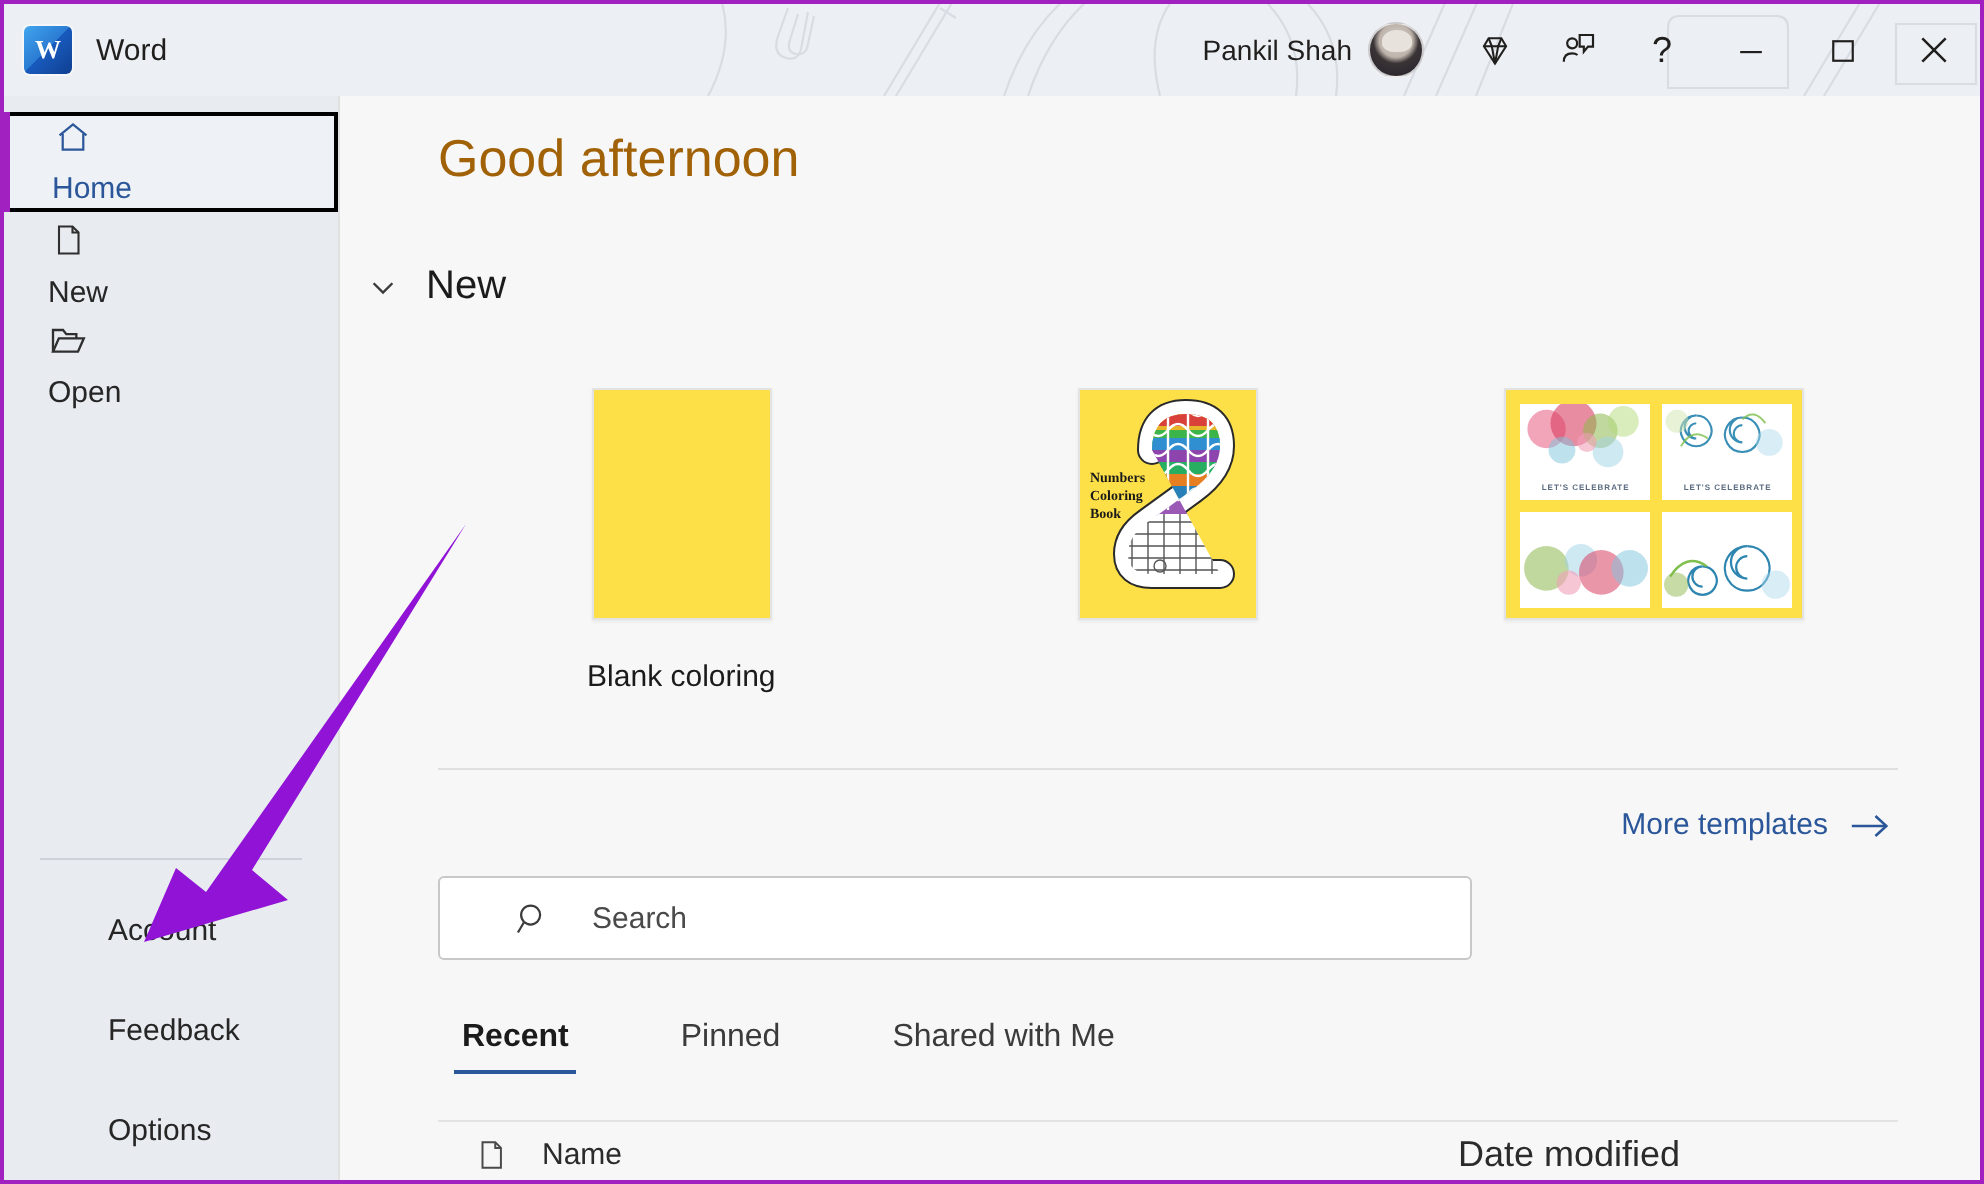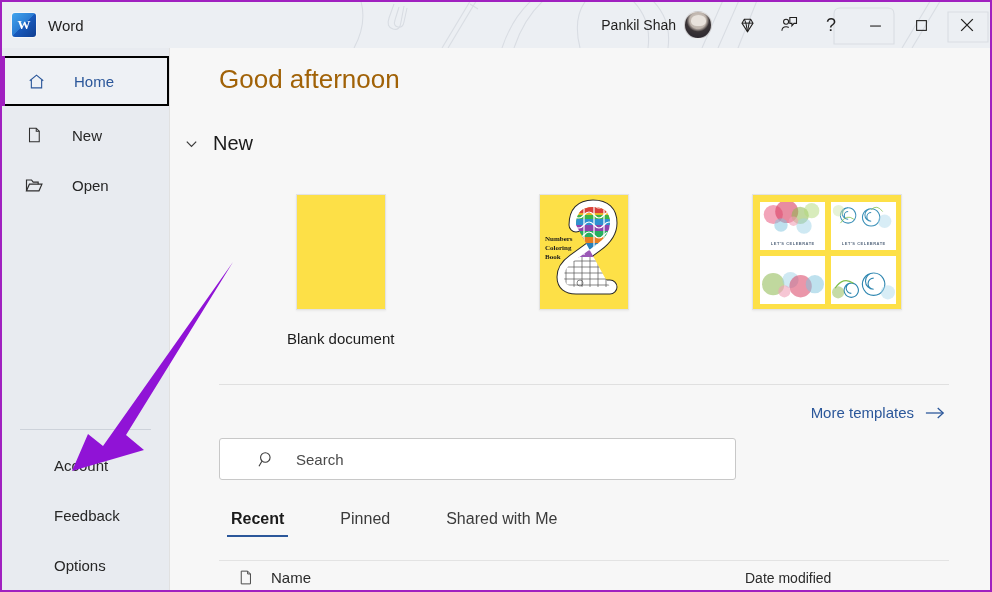--- a/index.html
+++ b/index.html
@@ -74,23 +74,23 @@
 
   
   #sidebar {
     position: absolute; left: 0; top: 46px;
     width: 168px; height: 542px;
     background: #e8ebf0;
     border-right: 1px solid #e1e1e1;
   }
   .nav-item {
     position: relative;
-    height: 50px; display: flex; align-items: center;
-    padding-left: 22px; gap: 28px;
-    font-size: 15px; color: #262626;
+    height: 50px; display: flex; 
+    padding-left: 22px; gap: 8px;
+    font-size: 15px; color: #262626; flex-direction: column;
   }
   .nav-item .nav-ico {
     width: 20px; height: 20px;
     display: flex; align-items: center; justify-content: center;
     color: #2f2f2f;
   }
   .nav-item.selected {
     background: #eef1f5;
     border: 2px solid #000000;
     color: #2b579a;
@@ -204,21 +204,21 @@
   }
 
   .table-head {
     position: absolute; left: 48px; top: 512px;
     width: 730px; height: 34px;
     border-top: 1px solid #e3e3e3;
     display: flex; align-items: center;
   }
   .th-doc { width: 52px; display: flex; justify-content: center; color: #4a4a4a; }
   .th-name { font-size: 15px; color: #2b2b2b; }
-  .th-date { position: absolute; left: 526px; font-size: 14px; color: #2b2b2b; }
+  .th-date { position: absolute; left: 510px; font-size: 18px; color: #2b2b2b; }
 
   
   #annot {
     position: absolute; left: 0; top: 0;
     width: 988px; height: 588px;
     pointer-events: none; z-index: 50;
   }
 </style>
 </head>
 <body>
@@ -353,21 +353,21 @@
           <path d="M3 6 L8 11 L13 6"></path>
         </svg>
       </span>
       <span class="section-title">New</span>
     </div>
 
     <div class="templates">
 
       <div class="tpl">
         <div class="tpl-thumb"></div>
-        <div class="tpl-label">Blank document</div>
+        <div class="tpl-label">Blank coloring</div>
       </div>
 
       <div class="tpl">
         <div class="tpl-thumb">
           <svg width="88" height="114" viewBox="0 0 88 114" style="position:absolute;left:0;top:0;">
             <defs>
               <clipPath id="two">
                 <path d="M36 30 q0 -18 17 -18 q17 0 17 16 q0 12 -14 22 l-22 16 q-10 7 -10 16 q0 10 12 10 h34"></path>
               </clipPath>
             </defs>

